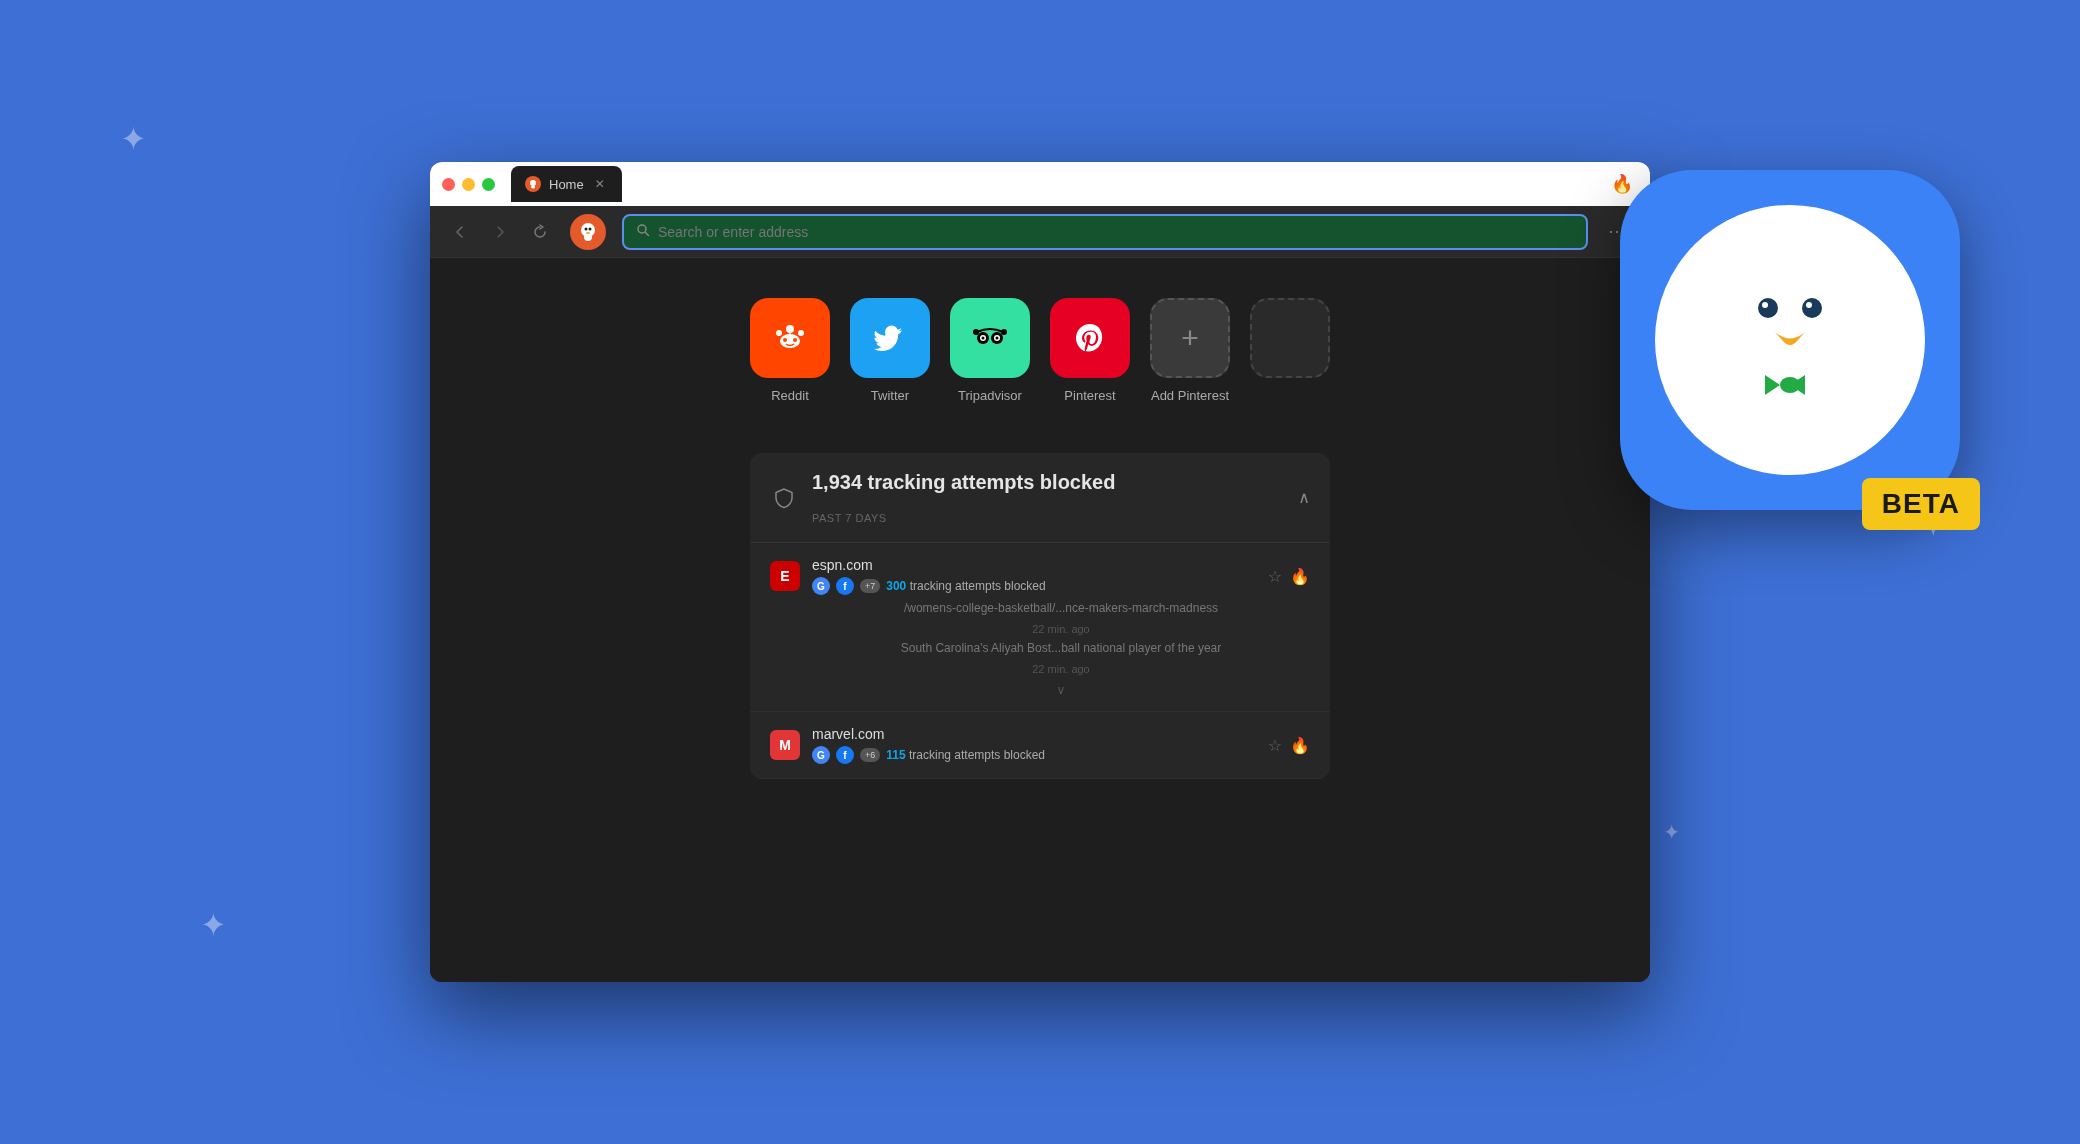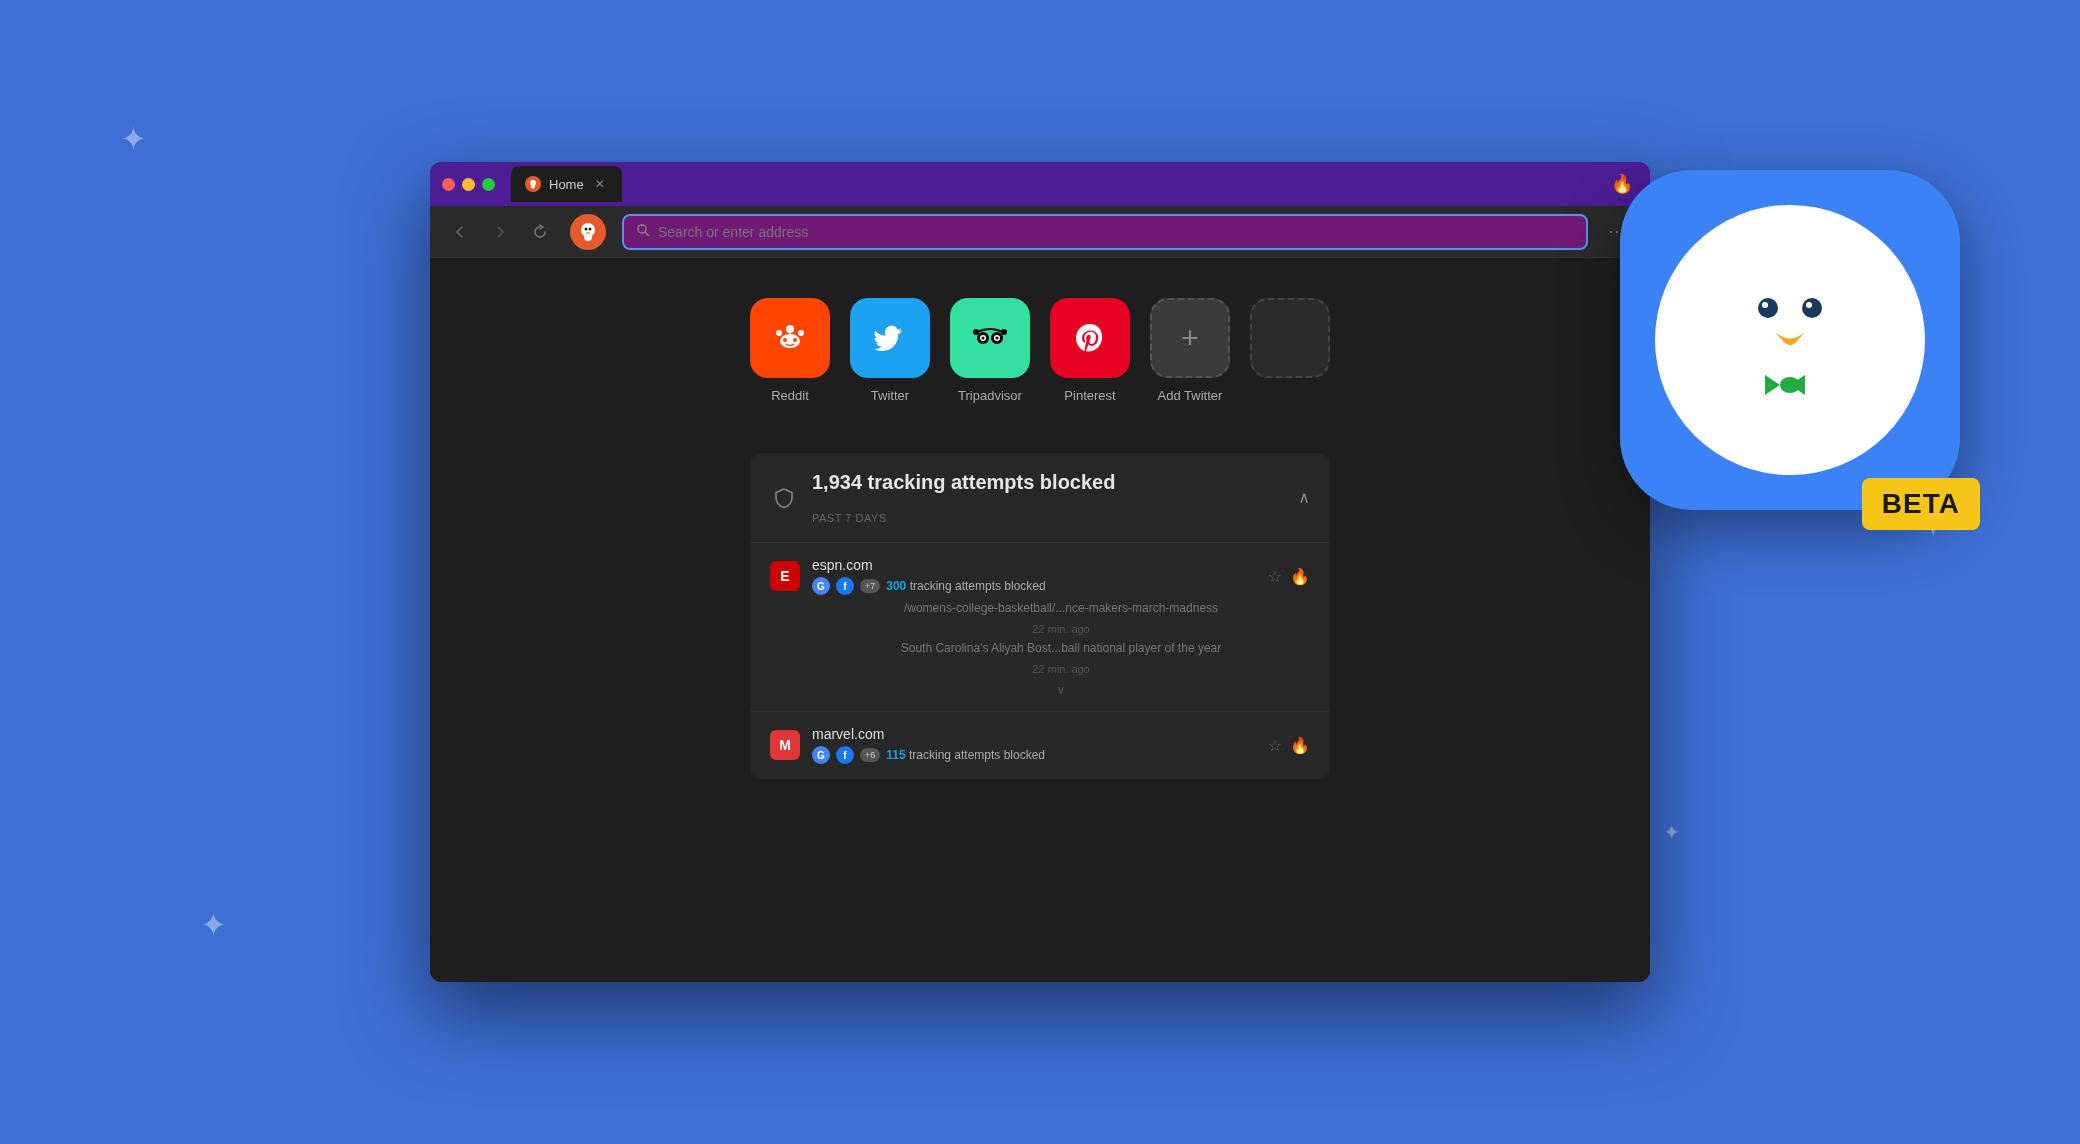--- a/index.html
+++ b/index.html
@@ -25,21 +25,21 @@
       box-shadow: 0 30px 80px rgba(0,0,0,0.5);
       display: flex;
       flex-direction: column;
       overflow: hidden;
       position: relative;
       z-index: 2;
     }
 
     
     .title-bar {
-      background: #4c1d95;
+      background: #ffffff;
       height: 44px;
       display: flex;
       align-items: center;
       padding: 0 12px;
       gap: 8px;
       flex-shrink: 0;
     }
 
     .traffic-lights {
       display: flex;
@@ -135,21 +135,21 @@
       align-items: center;
       justify-content: center;
       color: white;
       font-size: 20px;
       margin: 0 4px;
     }
 
     .search-bar {
       flex: 1;
       height: 36px;
-      background: #701a75;
+      background: #14532d;
       border: 2px solid #5b8ef0;
       border-radius: 8px;
       display: flex;
       align-items: center;
       padding: 0 12px;
       gap: 8px;
     }
 
     .search-bar input {
       background: none;
@@ -572,21 +572,21 @@
           <svg width="44" height="44" viewBox="0 0 44 44">
             <rect width="44" height="44" rx="10" fill="#e60023"></rect>
             <path d="M22 8C14.27 8 8 14.27 8 22c0 6.02 3.69 11.19 8.97 13.34-.12-1.1-.23-2.79.05-3.99.25-1.08 1.67-7.09 1.67-7.09s-.43-.86-.43-2.13c0-2 1.16-3.49 2.6-3.49 1.23 0 1.82.92 1.82 2.03 0 1.24-.79 3.09-1.19 4.81-.34 1.44.71 2.6 2.12 2.6 2.55 0 4.38-3.29 4.38-7.19 0-2.97-2-5.05-5.35-5.05-3.9 0-6.32 2.92-6.32 6.18 0 1.12.33 1.91.84 2.52.24.28.27.39.19.71-.06.24-.2.81-.26 1.04-.08.33-.33.44-.6.32-1.67-.68-2.44-2.51-2.44-4.57 0-3.4 2.88-7.52 8.58-7.52 4.62 0 7.62 3.36 7.62 6.97 0 4.78-2.78 8.36-6.88 8.36-1.38 0-2.68-.74-3.13-1.58l-.85 3.24c-.31 1.16-1.14 2.62-1.7 3.51.77.24 1.58.37 2.42.37 7.73 0 14-6.27 14-14S29.73 8 22 8z" fill="white"></path>
           </svg>
         </div>
         <span class="fav-label">Pinterest</span>
       </div>
 
       <div class="favorite-item">
         <div class="fav-icon fav-add">+</div>
-        <span class="fav-label">Add Twitter</span>
+        <span class="fav-label">Add Pinterest</span>
       </div>
 
       <div class="favorite-item">
         <div class="fav-icon fav-empty"></div>
         <span class="fav-label"></span>
       </div>
 
     </div>
 
     <div class="tracking-section">

